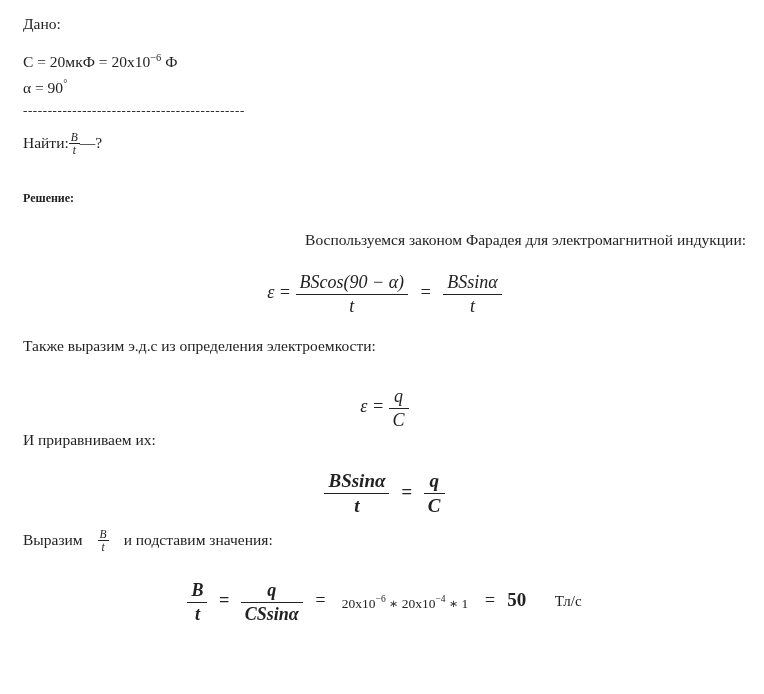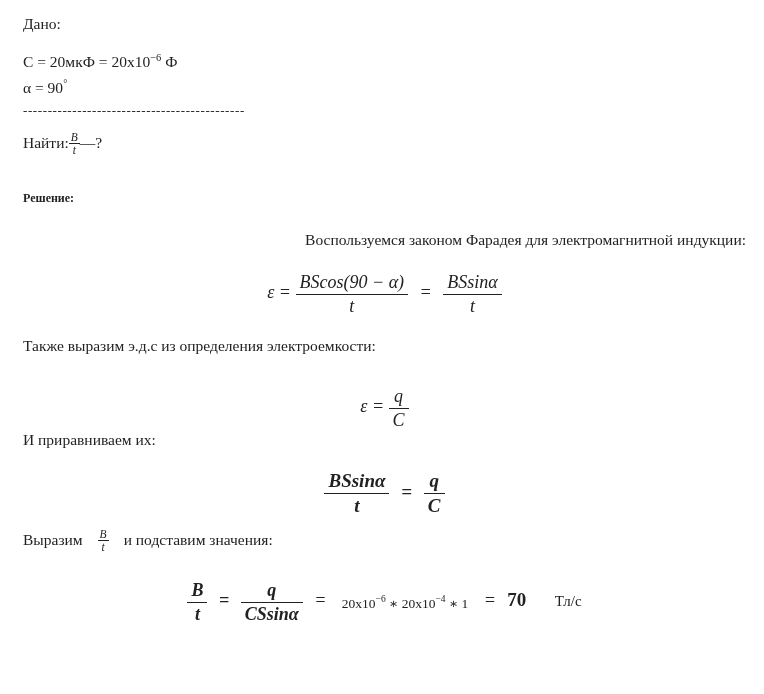--- a/index.html
+++ b/index.html
@@ -169,17 +169,17 @@
     <span>и подставим значения:</span>
   </div>
 
   <div class="formula formula-4">
     <span class="frac bold-part"><span class="num">B</span><span class="den">t</span></span>
     <span class="op bold-part">=</span>
     <span class="frac bold-part"><span class="num">q</span><span class="den">CSsinα</span></span>
     <span class="op">=</span>
     <span class="frac numeric-frac"><span class="den"><span>20x10</span><sup>−6</sup><span> ∗ 20x10</span><sup>−4</sup><span> ∗ 1</span></span></span>
     <span class="op">=</span>
-    <span class="result-value">70</span>
+    <span class="result-value">50</span>
     <span class="result-unit">Тл/с</span>
   </div>
 
 </div>
 
 </body></html>

